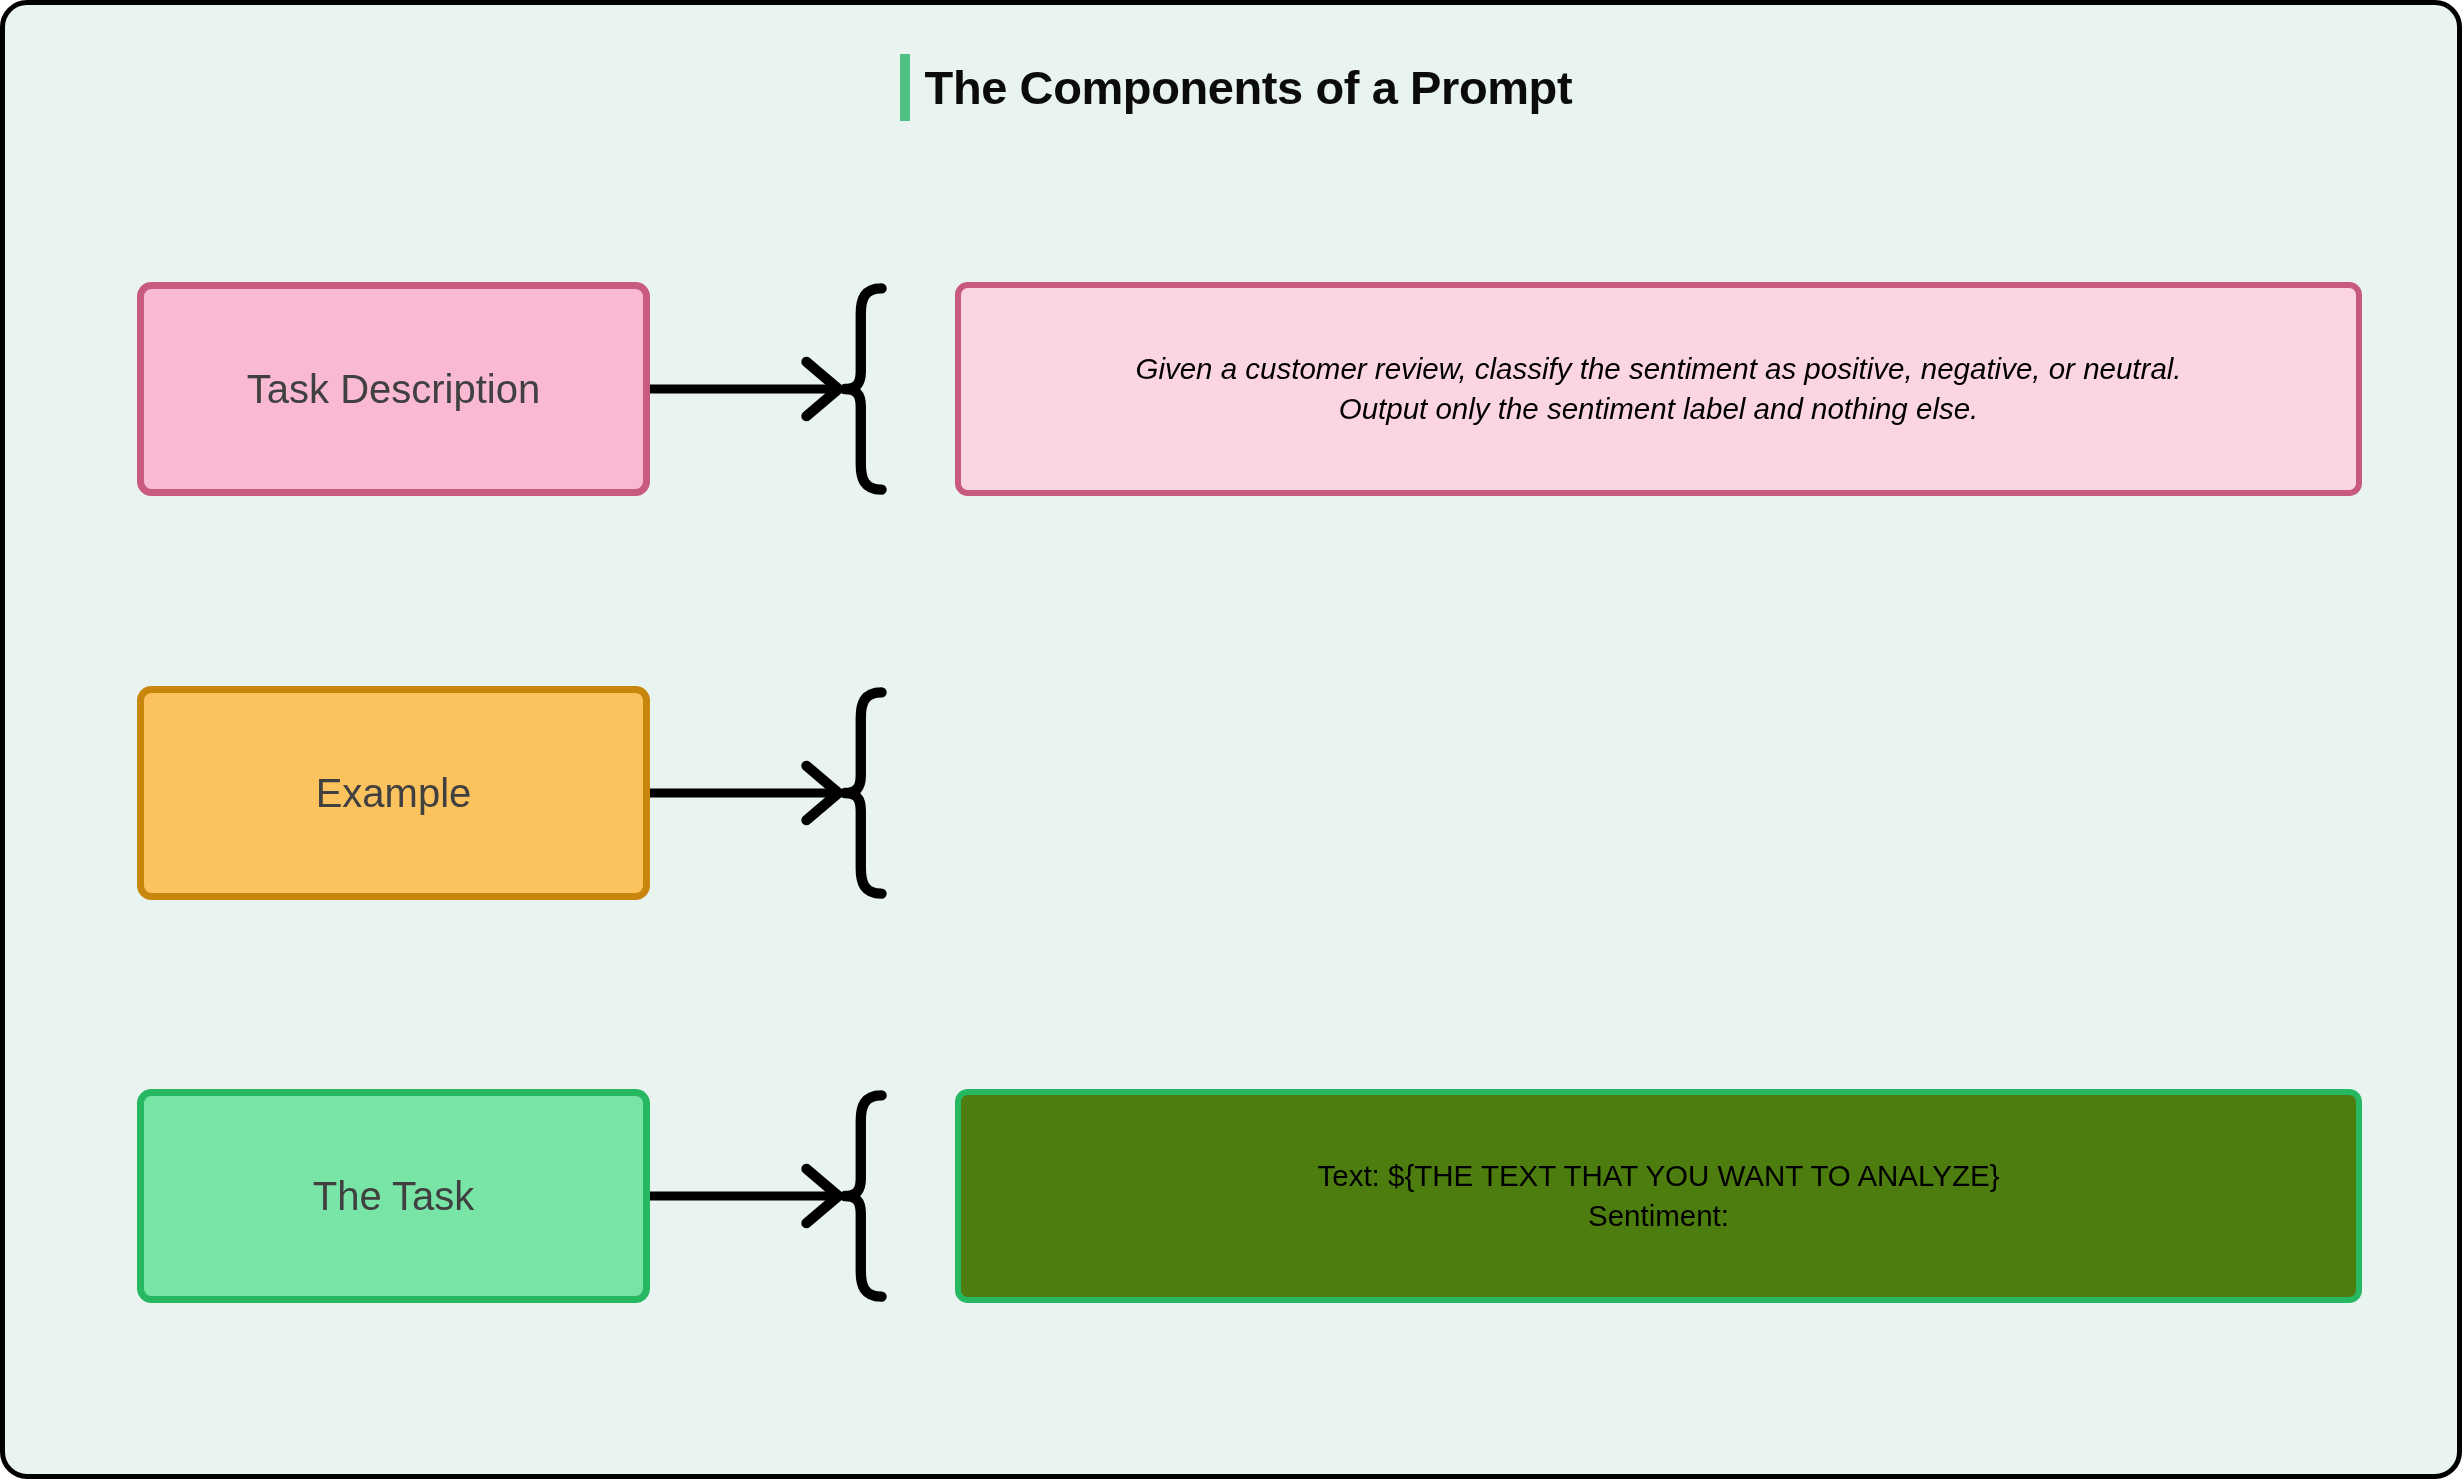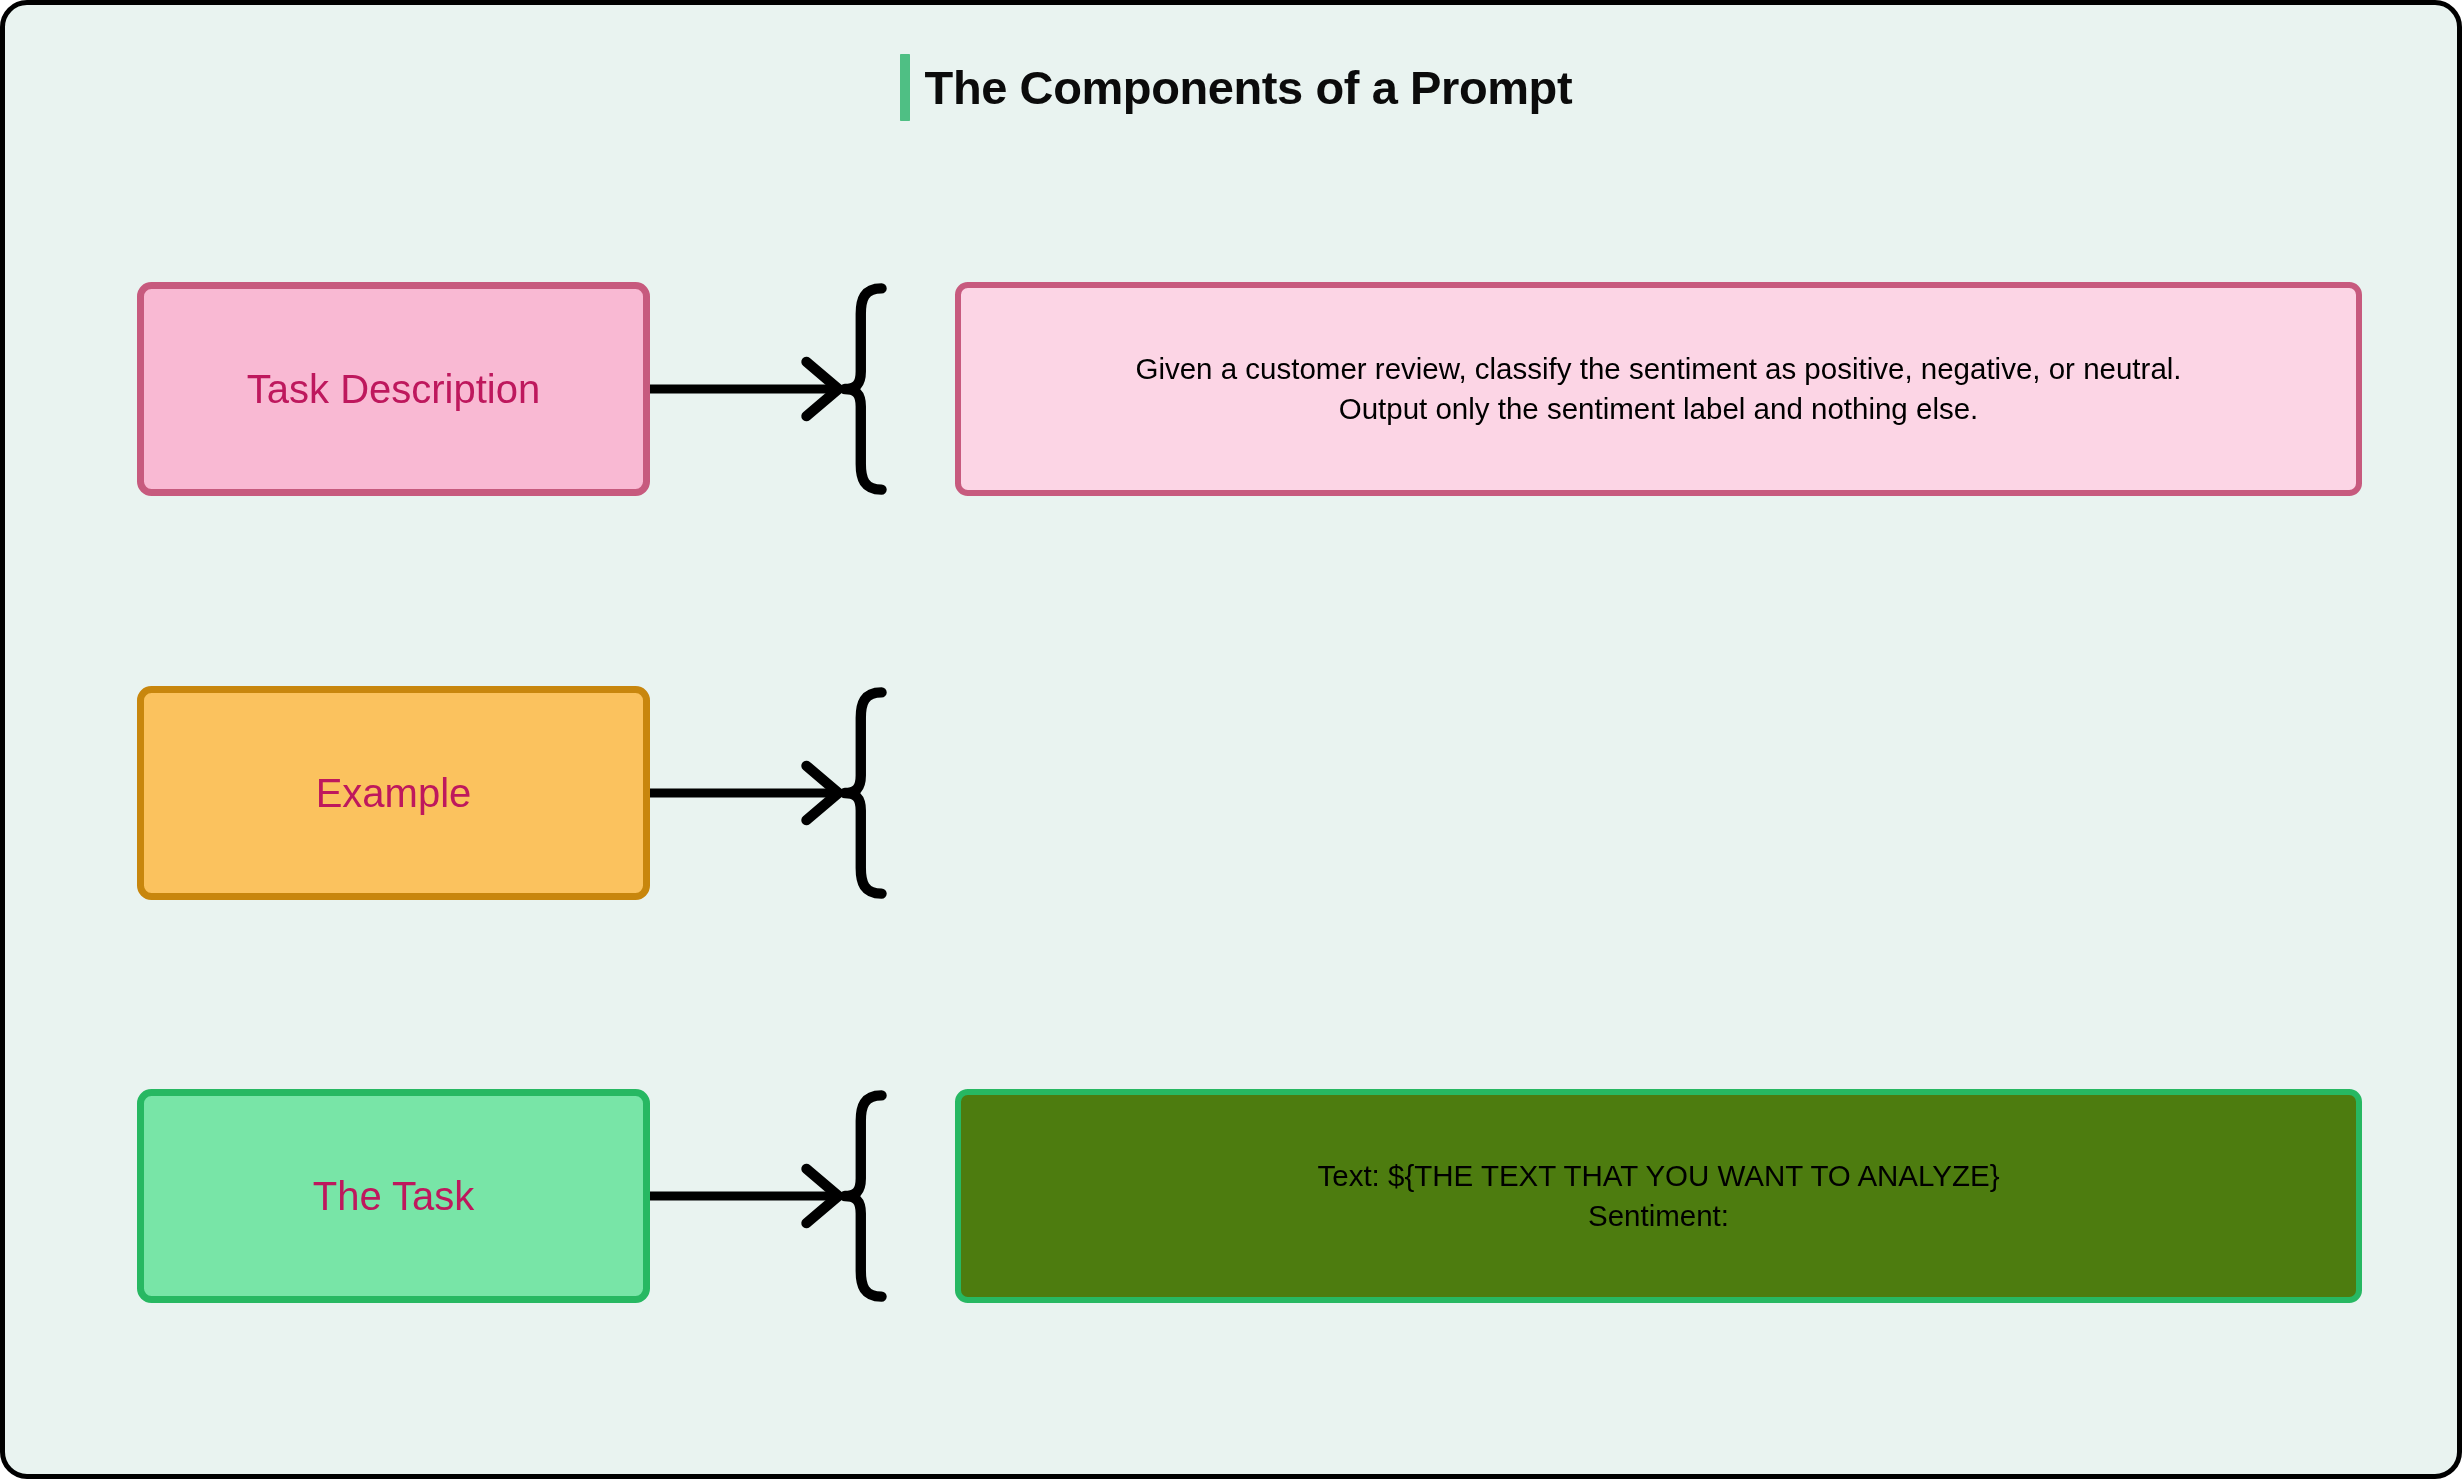--- a/index.html
+++ b/index.html
@@ -72,21 +72,21 @@
     box-sizing: border-box;
     border-radius: 14.4px;
     border-style: solid;
     border-width: 7.2px;
     display: flex;
     align-items: center;
     justify-content: center;
   }
   .label-box .label-text {
     font-size: 40px;
-    color: #be185d;
+    color: #404040;
     line-height: 1.15;
     text-align: center;
   }
 
   .content-box {
     position: absolute;
     left: 950px;
     top: 0;
     width: 1407px;
     height: 214px;
@@ -113,21 +113,21 @@
     left: 645px;
     top: 0;
     width: 305px;
     height: 214px;
     pointer-events: none;
   }
   .connector svg { display: block; }
 
   
   .c-pink-strong  { background: #F9B9D3; border-color: #C75A7E; }
-  .c-pink-light   { background: #FCD5E5; border-color: #C75A7E; }
+  .c-pink-light   { background: #FCD5E5; border-color: #C75A7E; font-style: italic; }
   .c-orange-strong{ background: #FBC25E; border-color: #C8860D; }
   .c-orange-light { background: #FBE2B4; border-color: #C8860D; }
   .c-green-strong { background: #78E5A7; border-color: #27B862; }
   .c-green-light  { background: #B4F8D0; border-color: #27B862; }
 </style>
 </head>
 <body>
 
 <div id="canvas">
 

